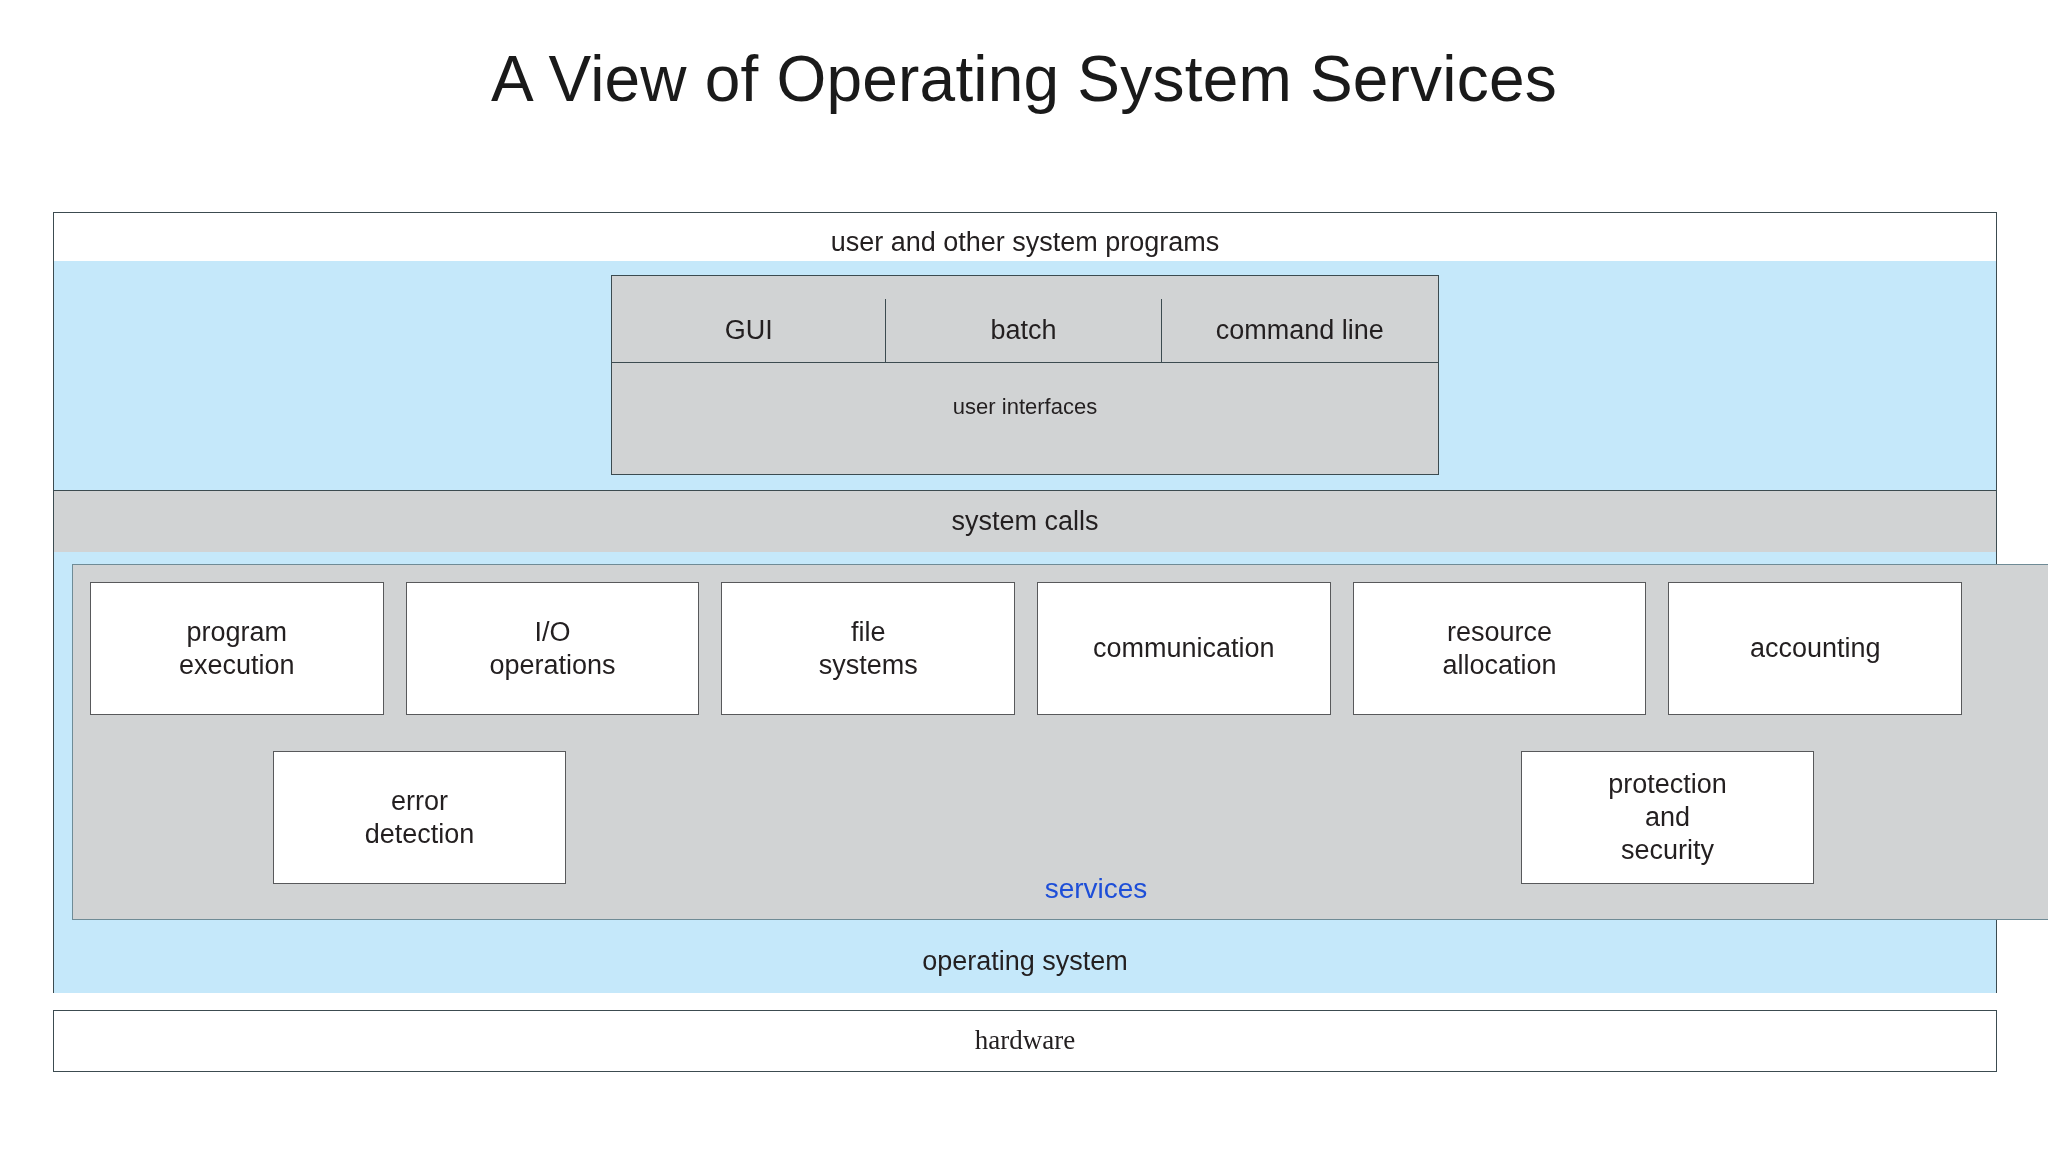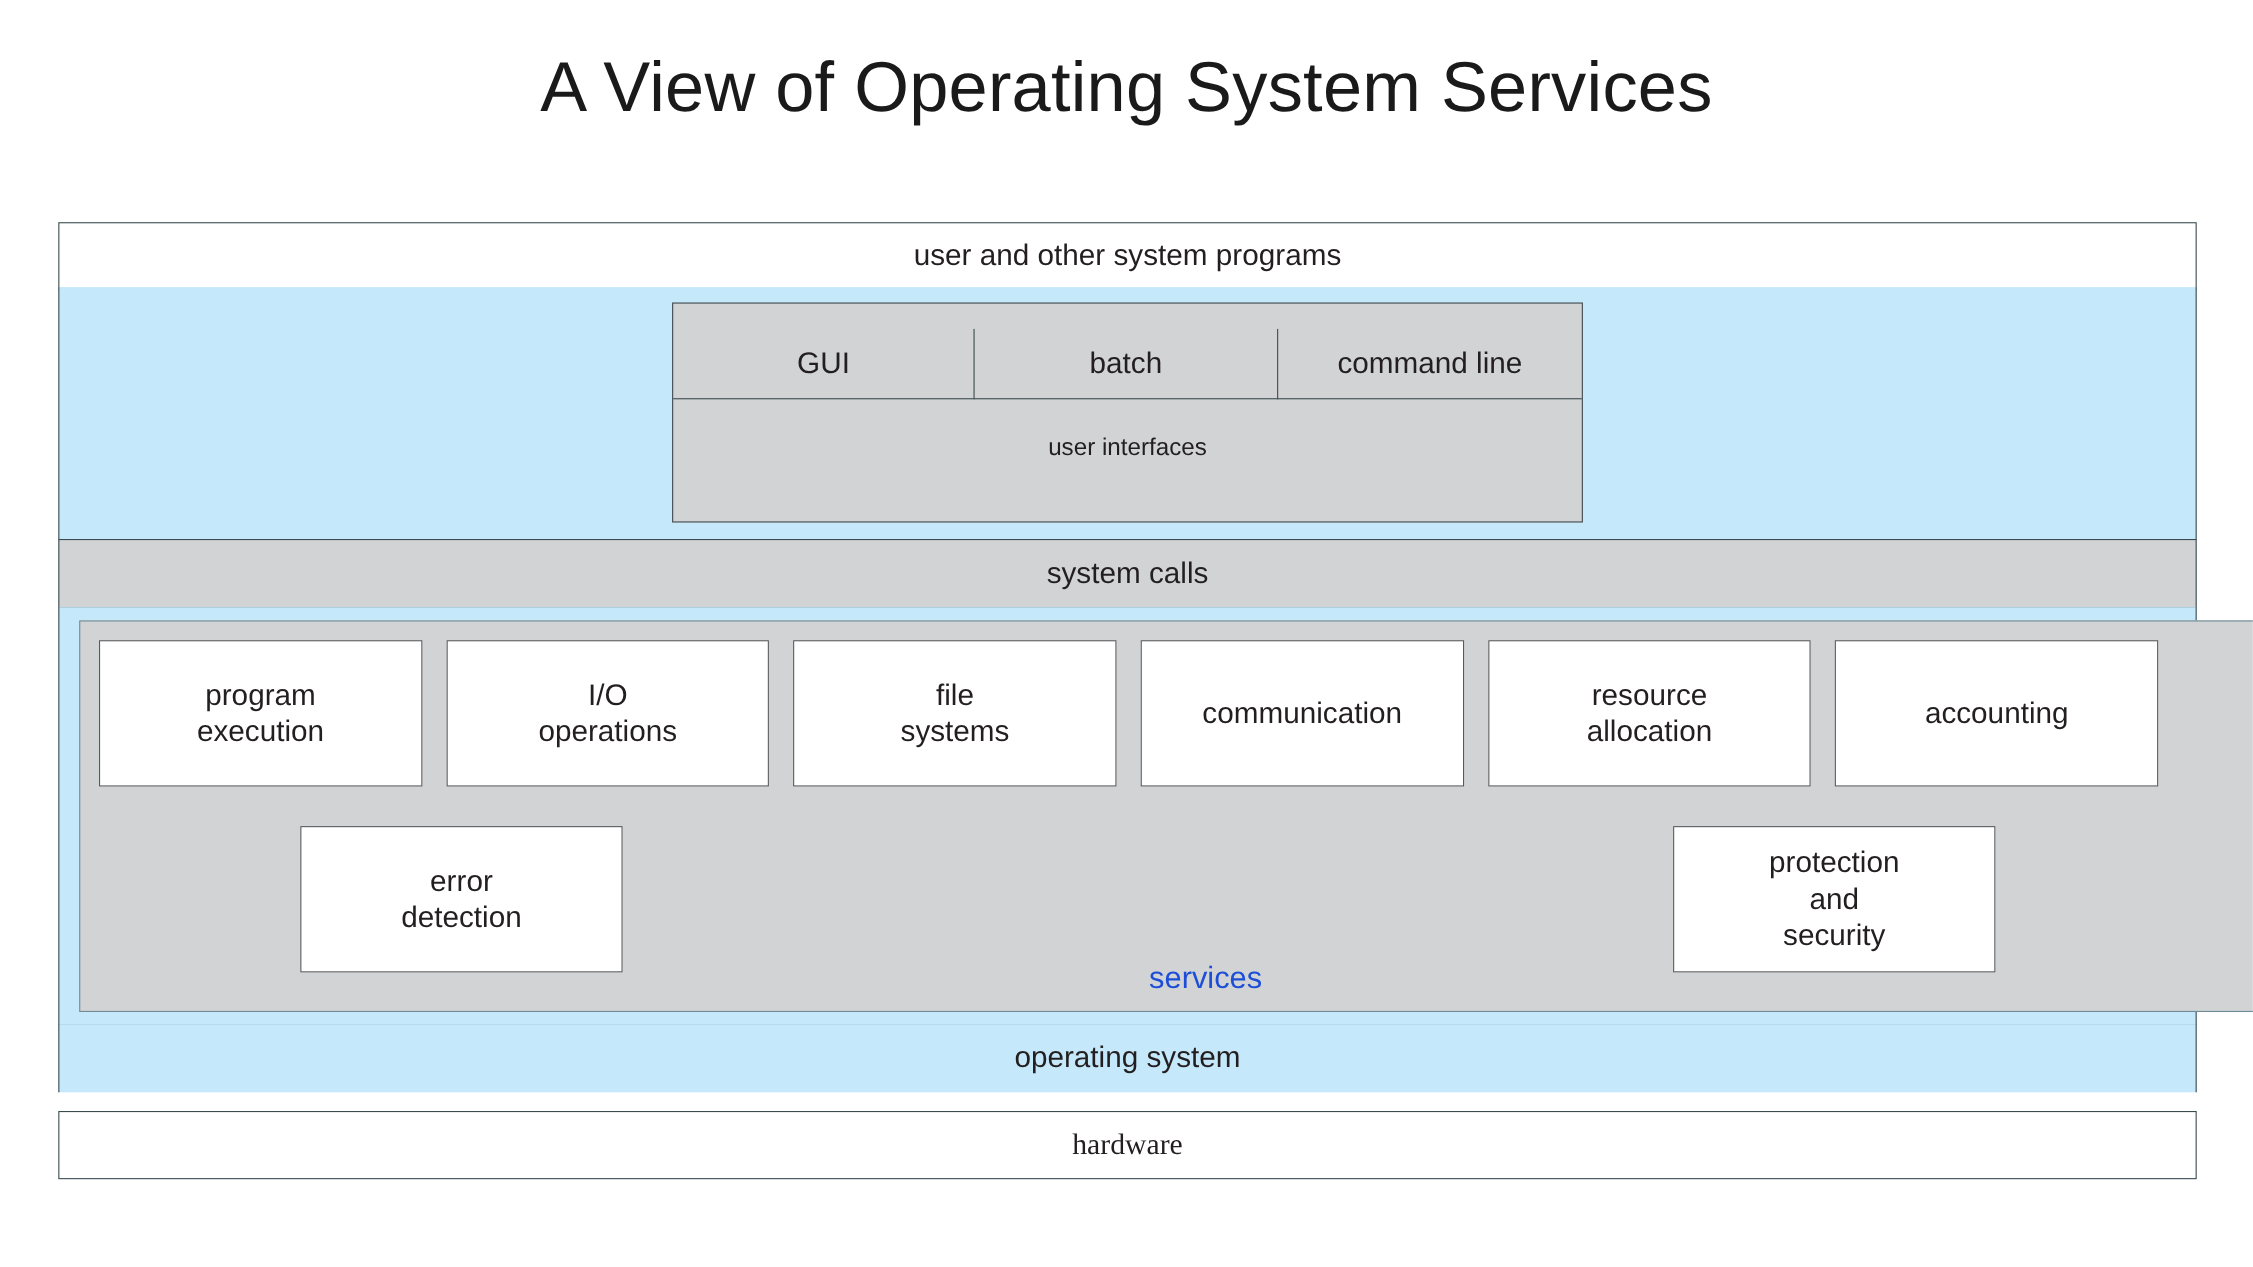--- a/index.html
+++ b/index.html
@@ -60,21 +60,21 @@
 
   .band-label {
     font-size: 27px;
     line-height: 1.15;
     color: #231f20;
     text-align: center;
   }
 
   
   .band-userprograms {
-    top: 2px;
+    top: 12px;
     height: 62px;
     background: #ffffff;
   }
 
   
   .band-os-upper {
     top: 61px;
     height: 230px;
     background: #c5e8fa;
     border-top: none;

